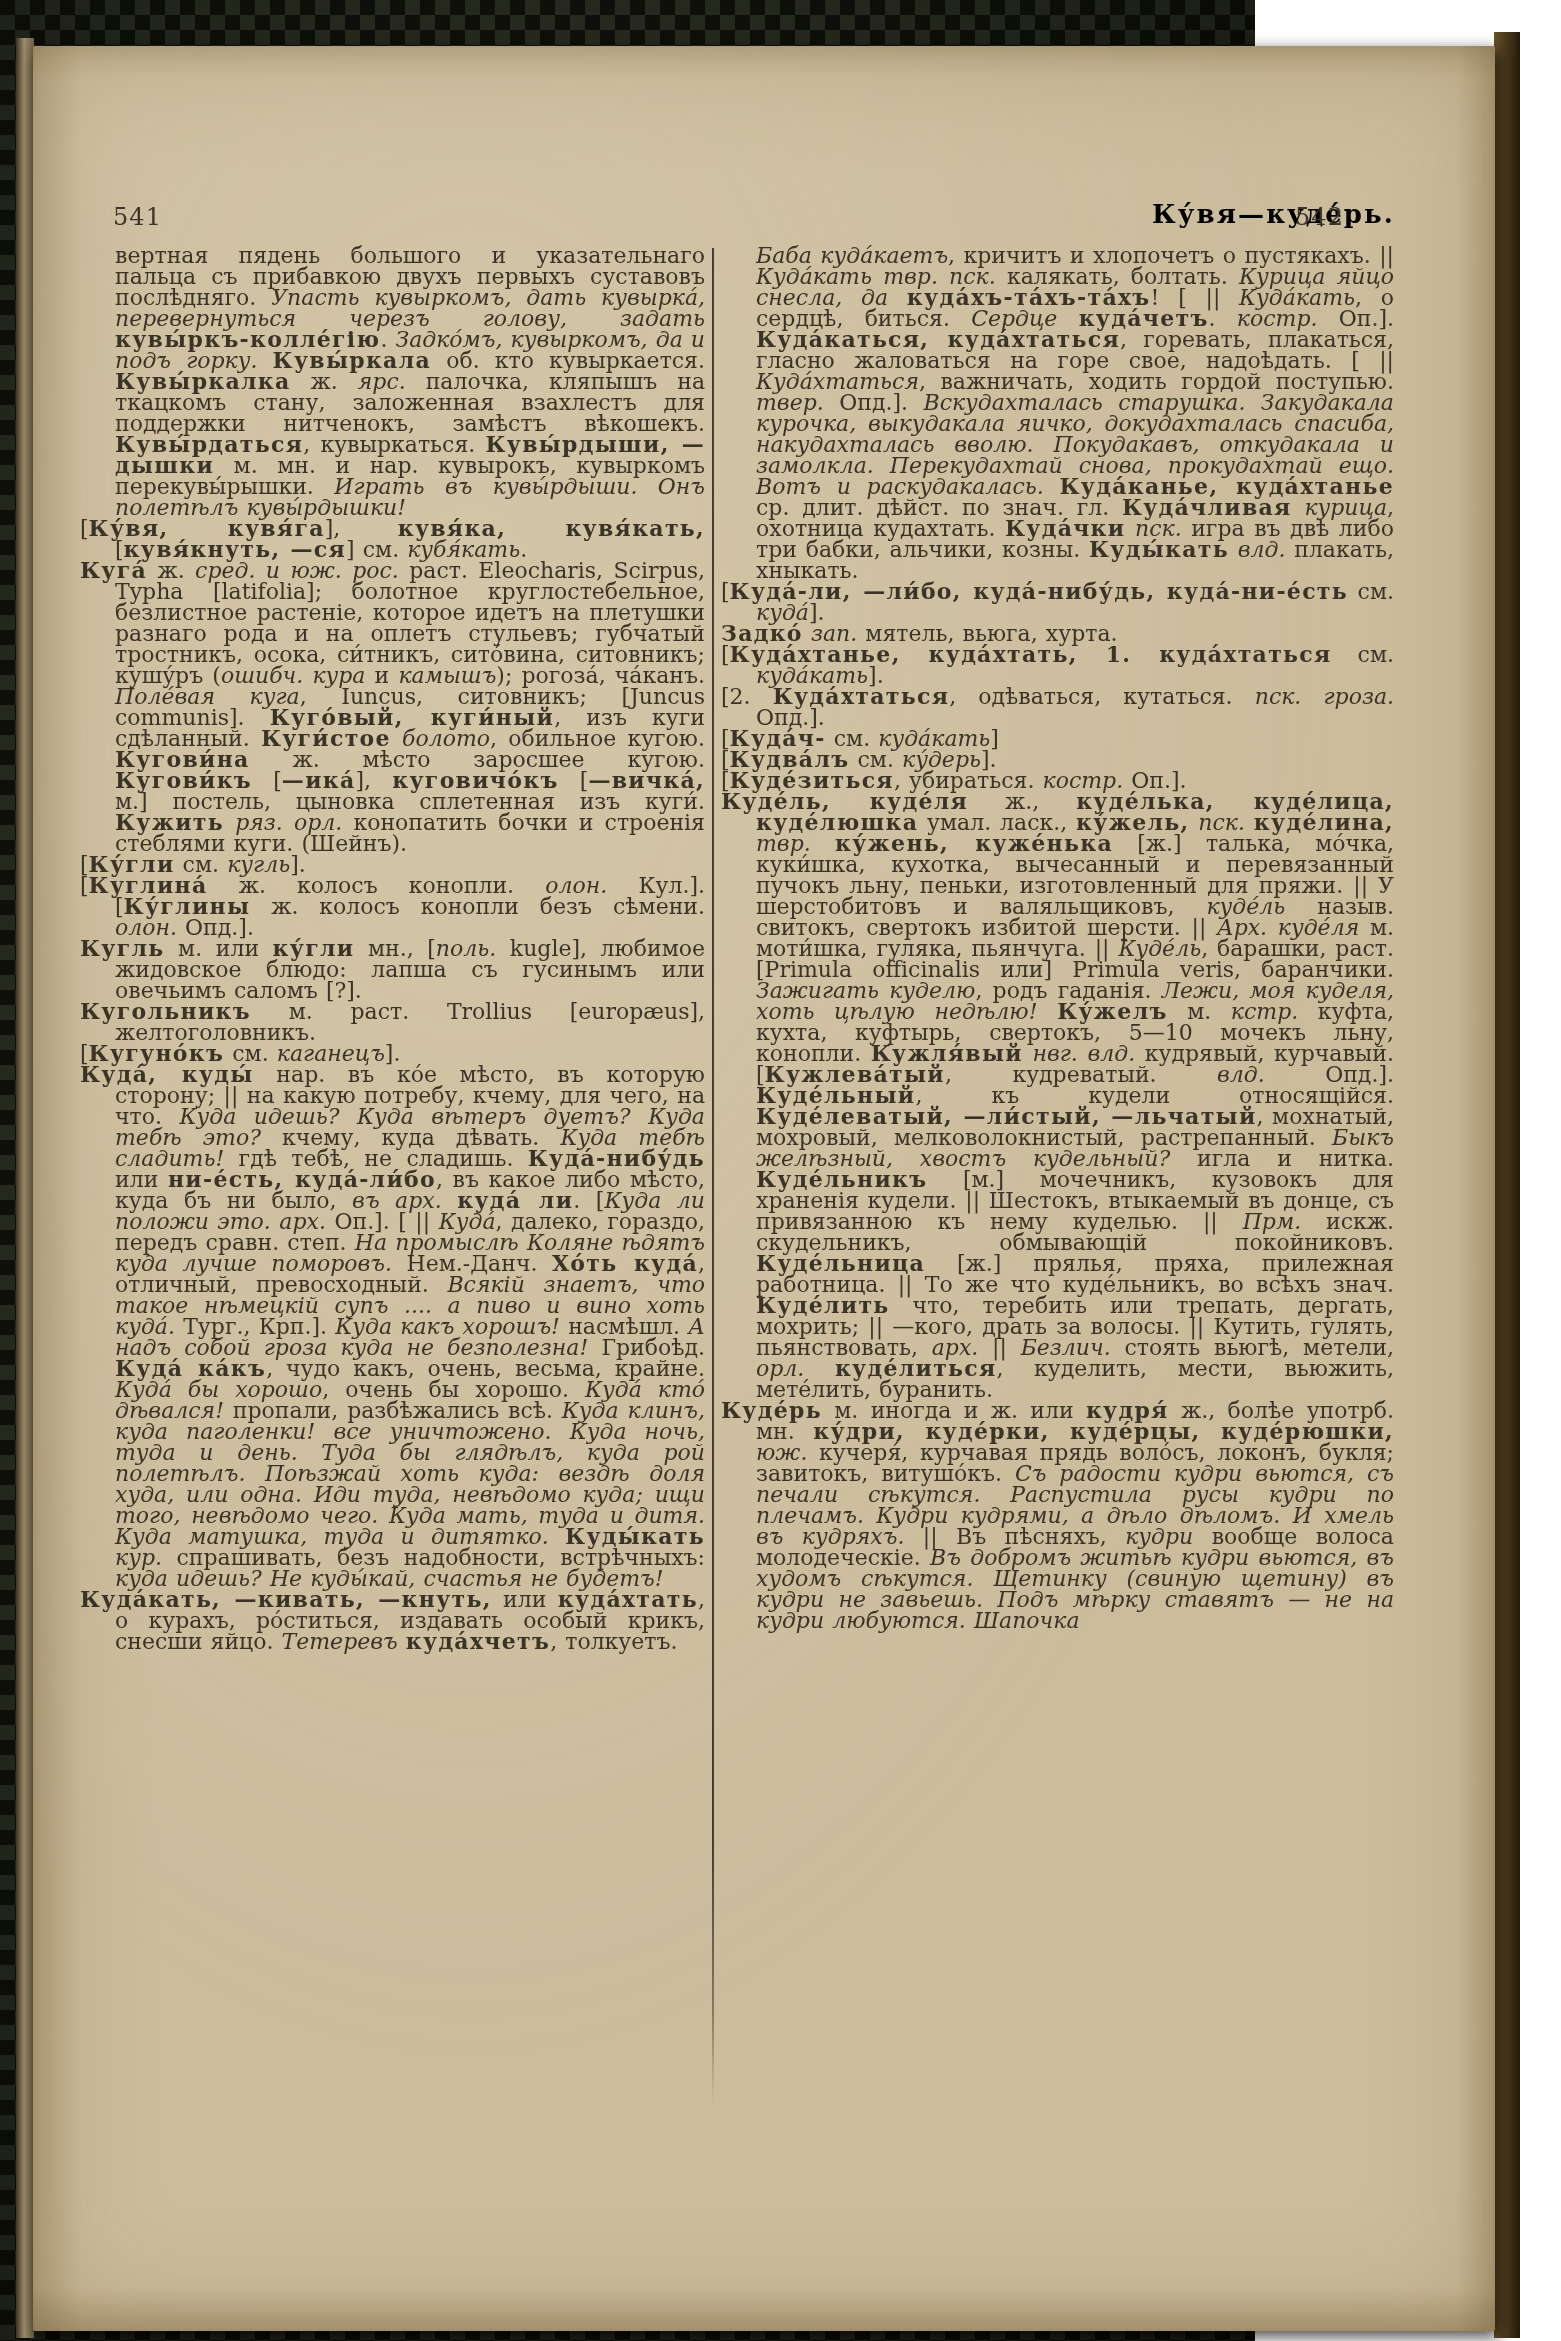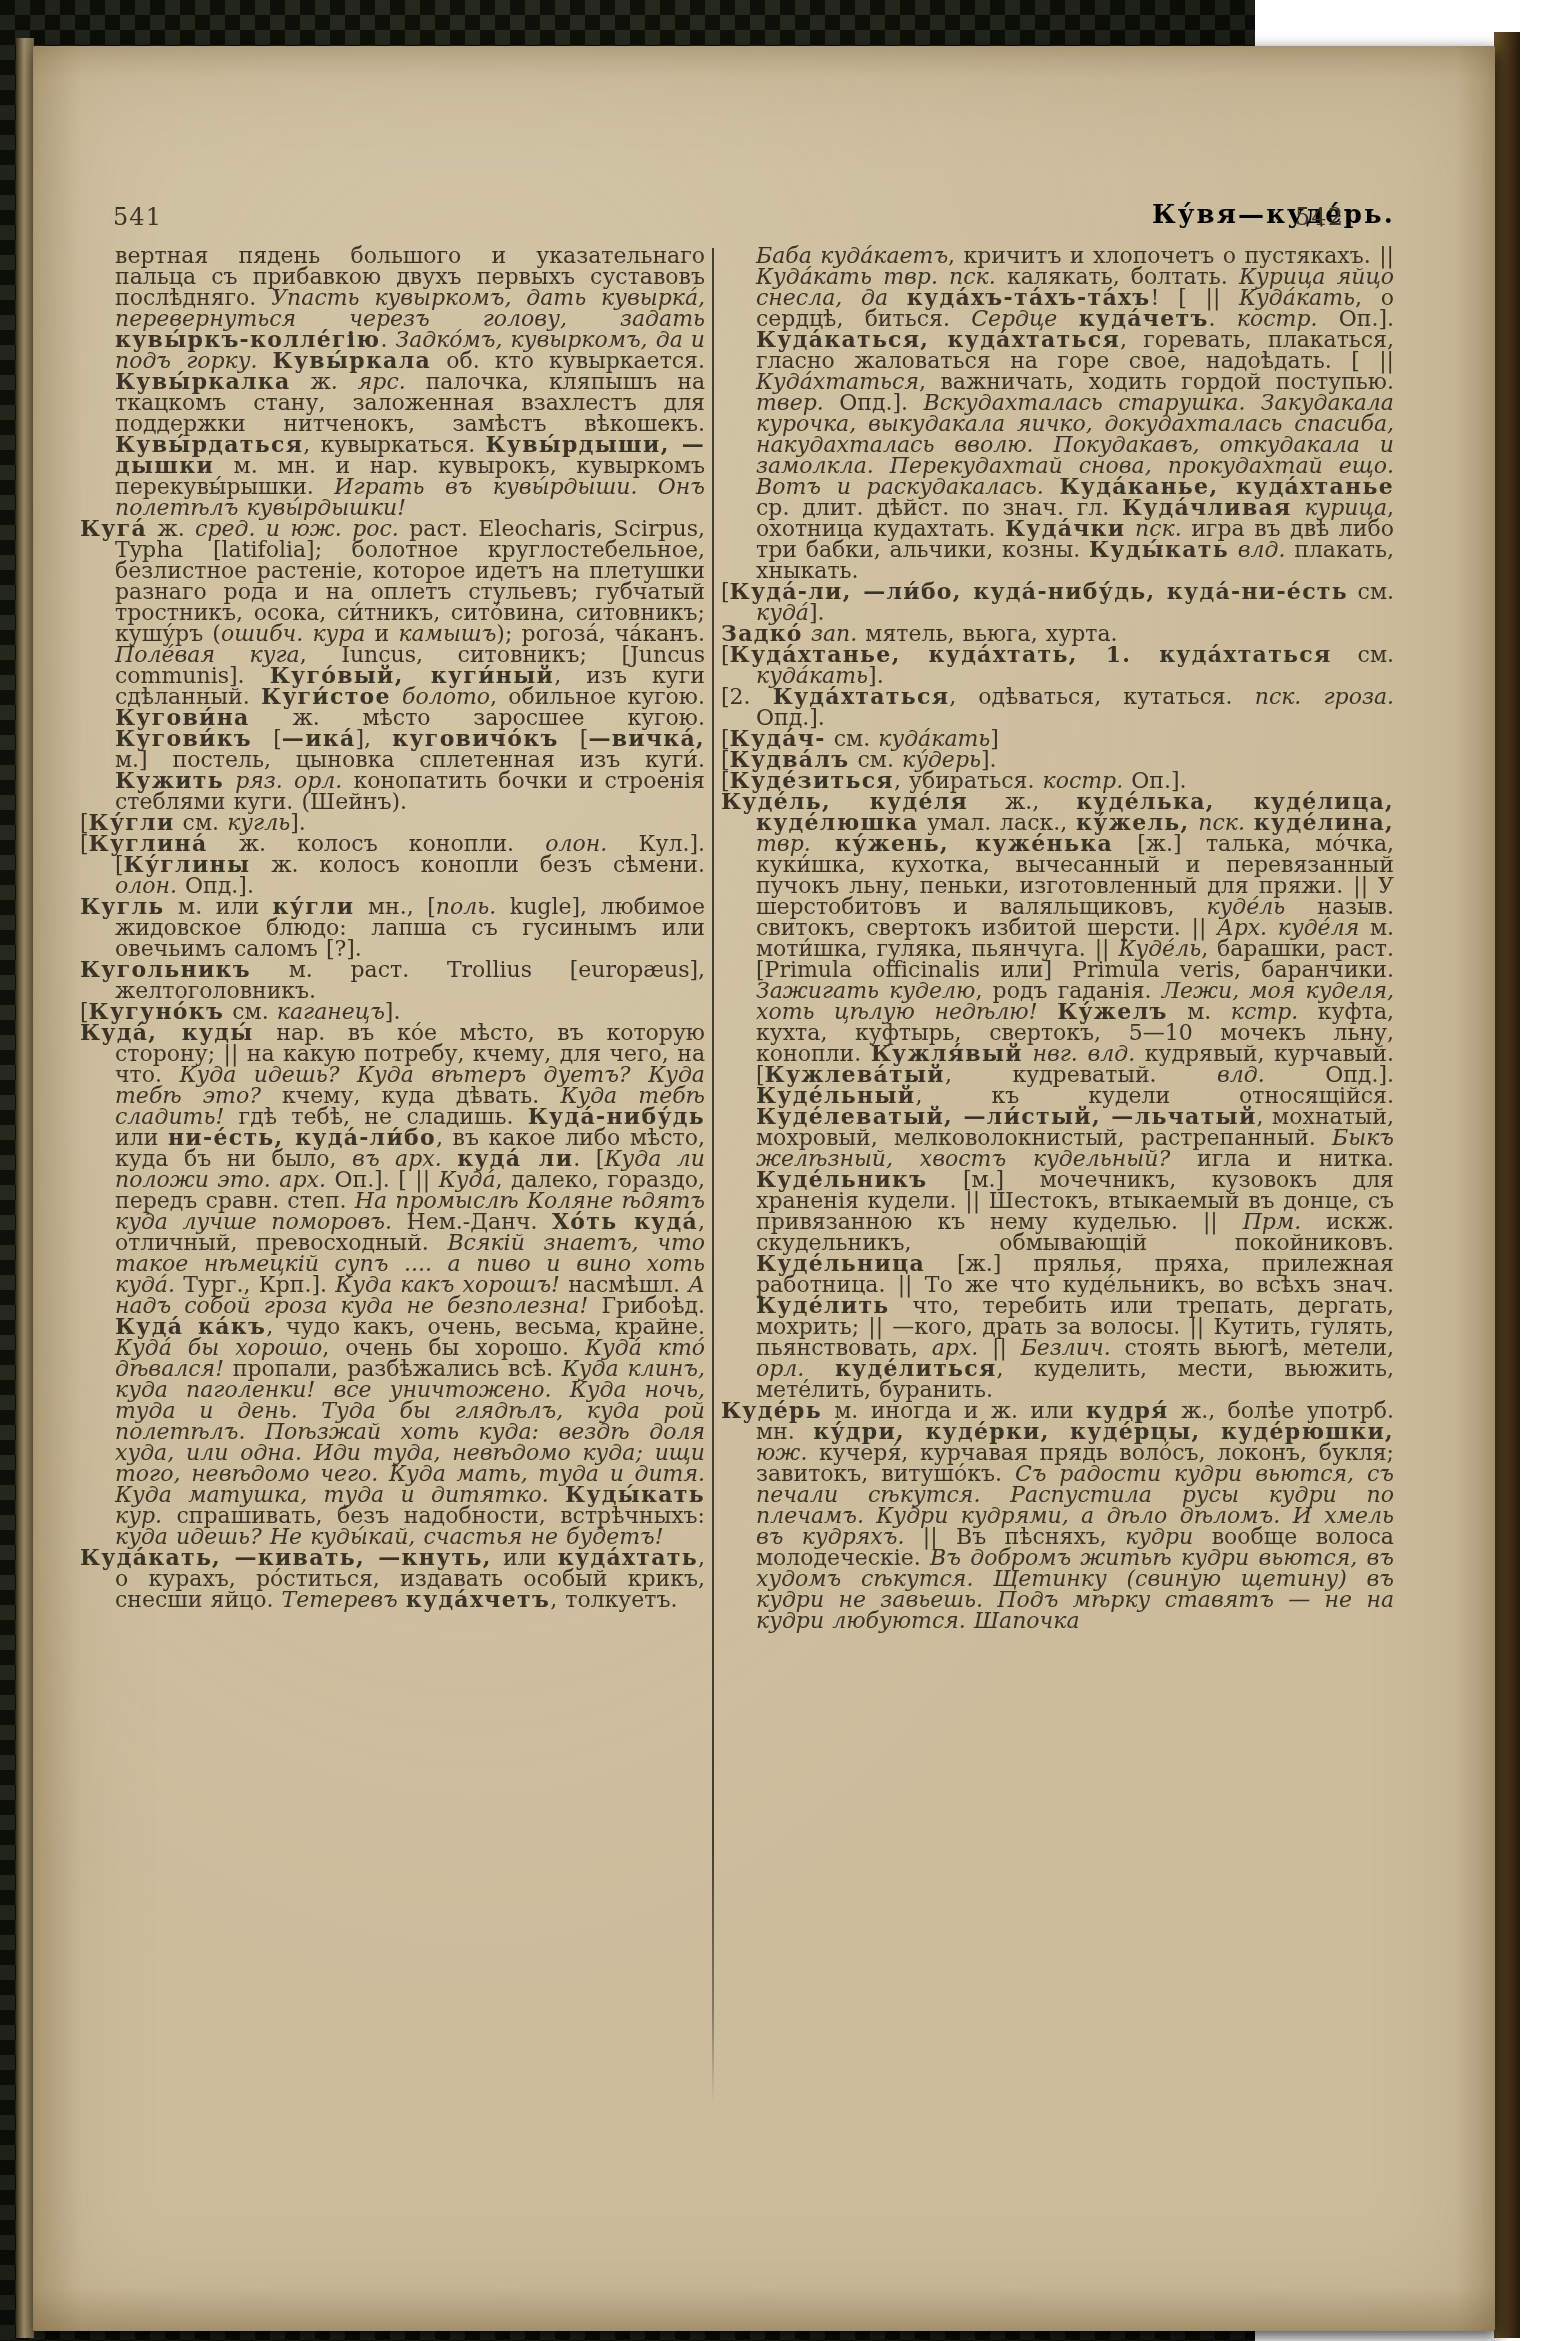--- a/index.html
+++ b/index.html
@@ -69,20 +69,21 @@
       <span class="pagenum left">541</span>
       <div class="header-title">Ку́вя—куде́рь.</div>
       <span class="pagenum right">542</span>
     </div>
 
     <div class="text-block">
       <div class="column-divider"></div>
 
       <div class="col left">
         <p class="cont">вертная пядень большого и указательнаго пальца съ прибавкою двухъ первыхъ суставовъ послѣдняго. <i>Упасть кувыркомъ, дать кувырка́, перевернуться черезъ голову, задать</i> <b>кувы́ркъ-колле́гію</b>. <i>Задко́мъ, кувыркомъ, да и подъ горку.</i> <b>Кувы́ркала</b> об. кто кувыркается. <b>Кувы́ркалка</b> ж. <i>ярс.</i> палочка, кляпышъ на ткацкомъ стану, заложенная взахлестъ для поддержки нитченокъ, замѣстъ вѣкошекъ. <b>Кувы́рдаться</b>, кувыркаться. <b>Кувы́рдыши, —дышки</b> м. мн. и нар. кувырокъ, кувыркомъ перекувы́рышки. <i>Играть въ кувы́рдыши. Онъ полетѣлъ кувы́рдышки!</i></p>
+        <p class="entry">[<b>Ку́вя, кувя́га</b>], <b>кувя́ка, кувя́кать,</b> [<b>кувя́кнуть, —ся</b>] см. <i>кубя́кать</i>.</p>
         <p class="entry"><b>Куга́</b> ж. <i>сред. и юж. рос.</i> раст. Eleocharis, Scirpus, Typha [latifolia]; болотное круглостебельное, безлистное растеніе, которое идетъ на плетушки разнаго рода и на оплетъ стульевъ; губчатый тростникъ, осока, си́тникъ, сито́вина, ситовникъ; кушу́ръ (<i>ошибч. кура</i> и <i>камышъ</i>); рогоза́, ча́канъ. <i>Поле́вая куга</i>, Iuncus, ситовникъ; [Juncus communis]. <b>Куго́вый, куги́ный</b>, изъ куги сдѣланный. <b>Куги́стое</b> <i>болото</i>, обильное кугою. <b>Кугови́на</b> ж. мѣсто заросшее кугою. <b>Кугови́къ</b> [<b>—ика́</b>], <b>куговичо́къ</b> [<b>—вичка́,</b> м.] постель, цыновка сплетенная изъ куги́. <b>Кужить</b> <i>ряз. орл.</i> конопатить бочки и строенія стеблями куги. (Шейнъ).</p>
         <p class="entry">[<b>Ку́гли</b> см. <i>кугль</i>].</p>
         <p class="entry">[<b>Куглина́</b> ж. колосъ конопли. <i>олон.</i> Кул.]. [<b>Ку́глины</b> ж. колосъ конопли безъ сѣмени. <i>олон.</i> Опд.].</p>
         <p class="entry"><b>Кугль</b> м. или <b>ку́гли</b> мн., [<i>поль.</i> kugle], любимое жидовское блюдо: лапша съ гусинымъ или овечьимъ саломъ [?].</p>
         <p class="entry"><b>Кугольникъ</b> м. раст. Trollius [europæus], желтоголовникъ.</p>
         <p class="entry">[<b>Кугуно́къ</b> см. <i>каганецъ</i>].</p>
         <p class="entry"><b>Куда́, куды́</b> нар. въ ко́е мѣсто, въ которую сторону; || на какую потребу, кчему, для чего, на что. <i>Куда идешь? Куда вѣтеръ дуетъ? Куда тебѣ это?</i> кчему, куда дѣвать. <i>Куда тебѣ сладить!</i> гдѣ тебѣ, не сладишь. <b>Куда́-нибу́дь</b> или <b>ни-е́сть, куда́-ли́бо</b>, въ какое либо мѣсто, куда бъ ни было, <i>въ арх.</i> <b>куда́ ли</b>. [<i>Куда ли положи это. арх.</i> Оп.]. [ || <i>Куда́</i>, далеко, гораздо, передъ сравн. степ. <i>На промыслѣ Коляне ѣдятъ куда лучше поморовъ.</i> Нем.-Данч. <b>Хо́ть куда́</b>, отличный, превосходный. <i>Всякій знаетъ, что такое нѣмецкій супъ .... а пиво и вино хоть куда́.</i> Тург., Крп.]. <i>Куда какъ хорошъ!</i> насмѣшл. <i>А надъ собой гроза куда не безполезна!</i> Грибоѣд. <b>Куда́ ка́къ</b>, чудо какъ, очень, весьма, крайне. <i>Куда́ бы хорошо</i>, очень бы хорошо. <i>Куда́ кто́ дѣвался!</i> пропали, разбѣжались всѣ. <i>Куда клинъ, куда паголенки! все уничтожено. Куда ночь, туда и день. Туда бы глядѣлъ, куда рой полетѣлъ. Поѣзжай хоть куда: вездѣ доля худа, или одна. Иди туда, невѣдомо куда; ищи того, невѣдомо чего. Куда мать, туда и дитя. Куда матушка, туда и дитятко.</i> <b>Куды́кать</b> <i>кур.</i> спрашивать, безъ надобности, встрѣчныхъ: <i>куда идешь? Не куды́кай, счастья не будетъ!</i></p>
         <p class="entry"><b>Куда́кать, —кивать, —кнуть,</b> или <b>куда́хтать</b>, о курахъ, ро́ститься, издавать особый крикъ, снесши яйцо. <i>Тетеревъ</i> <b>куда́хчетъ</b>, толкуетъ.</p>
       </div>
 

